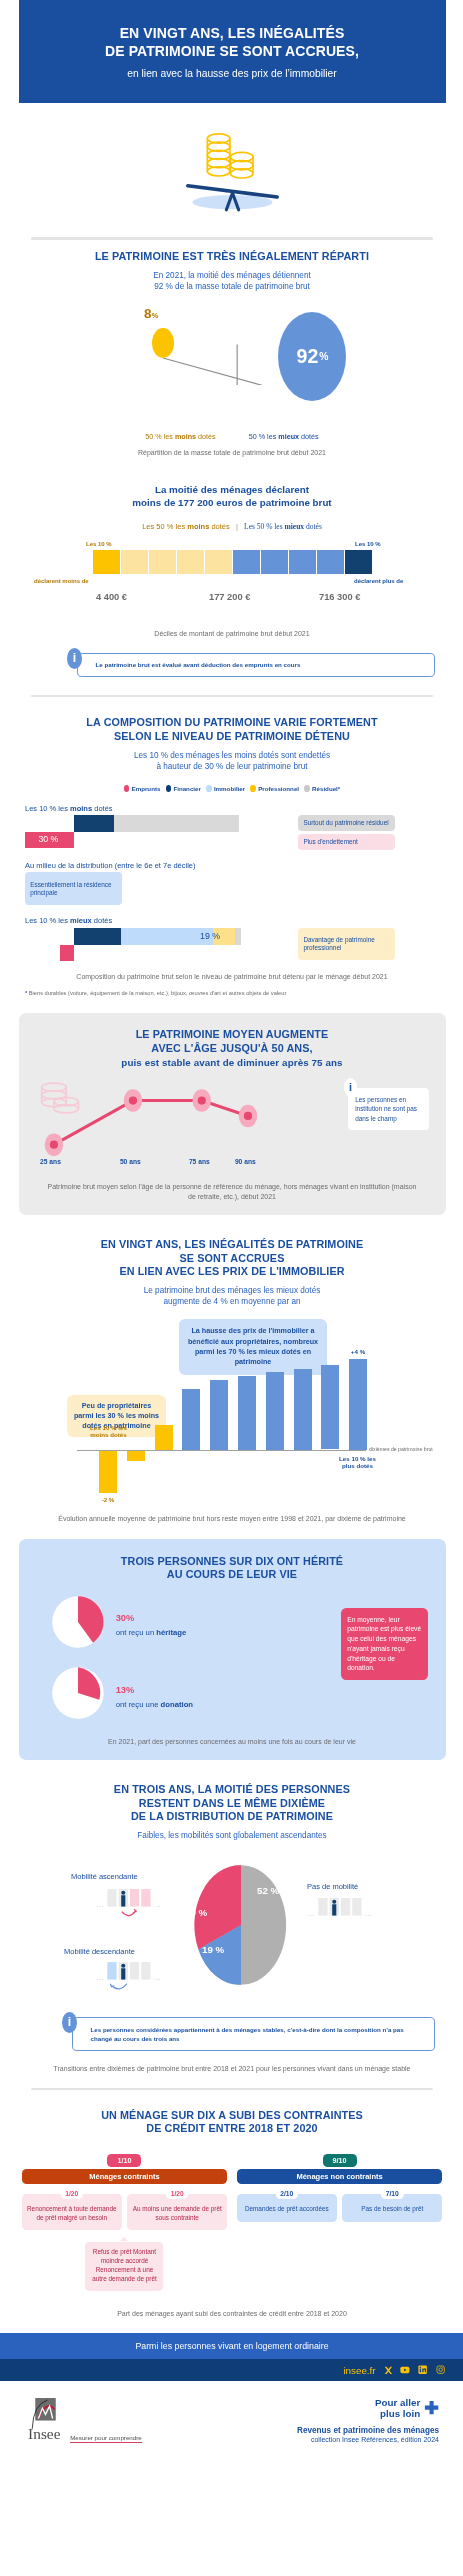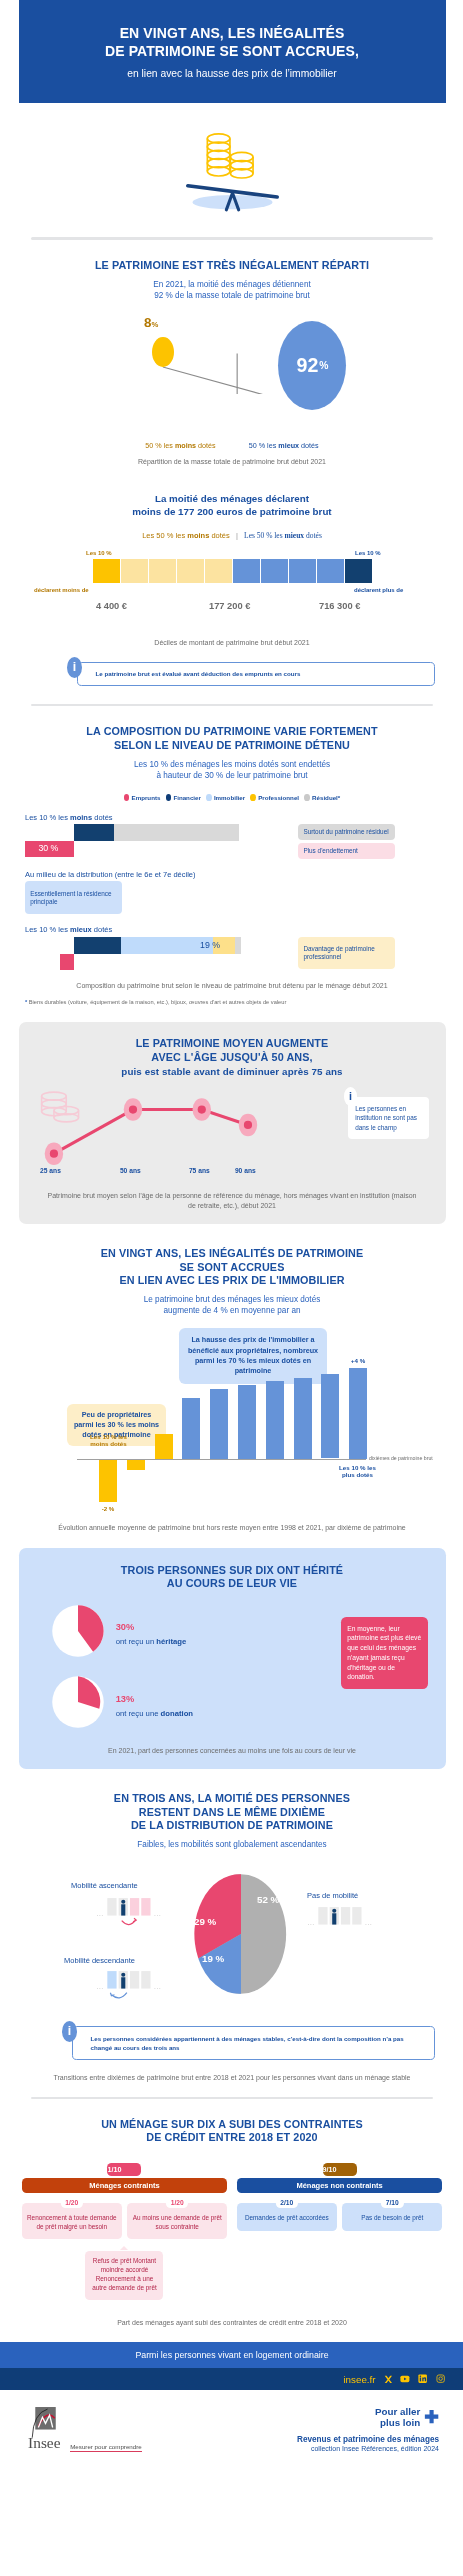--- a/index.html
+++ b/index.html
@@ -203,21 +203,21 @@
   
   .mob { position: relative; height: 155px; margin-top: 11.3px; }
   .mob-lbl { position: absolute; font-size: 7.5px; color: #1a4fa0; }
   .pie-slice-lbl { position: absolute; color: #fff; font-size: 9.8px; font-weight: 700; }
 
   
   .credit { display: flex; justify-content: center; gap: 9.3px; margin-top: 17.5px; padding: 0 21.6px; align-items: flex-start; }
   .credit-col { flex: 1; position: relative; }
   .credit-pill {
     width: 34px; margin: 0 auto; border-radius: 4.6px; color: #fff;
-    font-size: 7.2px; font-weight: 700; padding: 2.1px 0;
+    text-align: center; font-size: 7.2px; font-weight: 700; padding: 2.1px 0;
   }
   .credit-head {
     margin-top: 2.1px; border-radius: 4.6px; color: #fff; text-align: center;
     font-size: 7.5px; font-weight: 700; padding: 3.1px 0;
   }
   .credit-sub { display: flex; gap: 5.2px; margin-top: 9.3px; }
   .credit-item { flex: 1; position: relative; border-radius: 4.6px; padding: 11.3px 4.1px 8.2px; text-align: center; font-size: 6.4px; line-height: 1.35; }
   .credit-chip {
     position: absolute; left: 50%; transform: translateX(-50%); top: -6.2px;
     border-radius: 4.6px; padding: 1.5px 4.6px; font-size: 6.7px; font-weight: 700; background: #fff;
@@ -268,21 +268,21 @@
         <ellipse cx="163" cy="104" rx="22" ry="9"></ellipse>
         <path d="M141 72 v32 M185 72 v32"></path>
       </g>
       <path d="M58 128 L232 150" stroke="#19437e" stroke-width="7" stroke-linecap="round" fill="none"></path>
       <path d="M145 142 L133 175 M145 142 L157 175" stroke="#19437e" stroke-width="6" fill="none" stroke-linecap="round"></path>
     </svg>
   </div>
 
   <div class="rule"></div>
 
-  <div style="padding-top:19px">
+  <div style="padding-top:10px">
     <div class="sec-title">LE PATRIMOINE EST TRÈS INÉGALEMENT RÉPARTI</div>
     <div class="sec-sub">
       <span>En 2021, la moitié des ménages détiennent</span><br>
       <span>92 % de la masse totale de patrimoine brut</span>
     </div>
 
     <div class="balloons">
       <svg class="bal-string" width="464" height="87" viewBox="0 0 900 168">
         <line x1="316" y1="116" x2="606" y2="196" stroke="#8b8b8b" stroke-width="2.2"></line>
         <line x1="460" y1="90" x2="460" y2="175" stroke="#8b8b8b" stroke-width="2.2"></line>
@@ -584,21 +584,21 @@
         <path d="M50 50 q14 16 28 -2" stroke="#e8476f" stroke-width="2.4" fill="none"></path>
         <path d="M74 45 l4 4 -6 3" stroke="#e8476f" stroke-width="2.4" fill="none"></path>
         <text x="112" y="40" fill="#c8c8c8" font-size="15">…</text>
       </svg>
 
       <svg width="124" height="122" viewBox="0 0 200 200" style="position:absolute;left:179px;top:11.3px">
         <ellipse cx="100" cy="100" rx="74" ry="98" fill="#b0b0b0"></ellipse>
         <path d="M100 100 L100 2 A74 98 0 0 0 30 140 Z" fill="#e8476f"></path>
         <path d="M100 100 L30 140 A74 98 0 0 0 100 198 Z" fill="#6593d8"></path>
       </svg>
-      <div class="pie-slice-lbl" style="left:194px;top:54px">29 %</div>
+      <div class="pie-slice-lbl" style="left:185px;top:54px">29 %</div>
       <div class="pie-slice-lbl" style="left:202px;top:91px">19 %</div>
       <div class="pie-slice-lbl" style="left:257px;top:32px">52 %</div>
 
       <div class="mob-lbl" style="left:64px;top:94px">Mobilité descendante</div>
       <svg width="72" height="36" style="position:absolute;left:96px;top:106px" viewBox="0 0 140 70">
         <text x="0" y="40" fill="#c8c8c8" font-size="15">…</text>
         <rect x="22" y="6" width="18" height="34" fill="#bfdbfb"></rect>
         <rect x="44" y="6" width="18" height="34" fill="#eaeaea"></rect>
         <rect x="66" y="6" width="18" height="34" fill="#eaeaea"></rect>
         <rect x="88" y="6" width="18" height="34" fill="#eaeaea"></rect>
@@ -652,21 +652,21 @@
             <span>Au moins une demande de prêt sous contrainte</span>
           </div>
         </div>
         <div class="credit-extra" style="background:#fbe4ea;color:#b3254a">
           <div class="credit-arrow" style="border-bottom:4.6px solid #fbe4ea"></div>
           <span>Refus de prêt Montant moindre accordé Renoncement à une autre demande de prêt</span>
         </div>
       </div>
 
       <div class="credit-col">
-        <div class="credit-pill" style="background:#a16207">9/10</div>
+        <div class="credit-pill" style="background:#0f766e">9/10</div>
         <div class="credit-head" style="background:#1a4fa0">Ménages non contraints</div>
         <div class="credit-sub">
           <div class="credit-item" style="background:#cde0fa;color:#1a4fa0">
             <div class="credit-chip" style="color:#1a4fa0">2/10</div>
             <span>Demandes de prêt accordées</span>
           </div>
           <div class="credit-item" style="background:#cde0fa;color:#1a4fa0">
             <div class="credit-chip" style="color:#1a4fa0">7/10</div>
             <span>Pas de besoin de prêt</span>
           </div>

